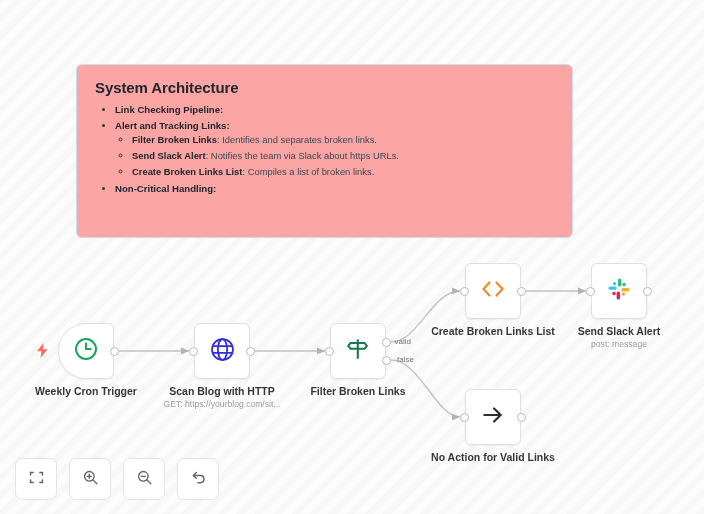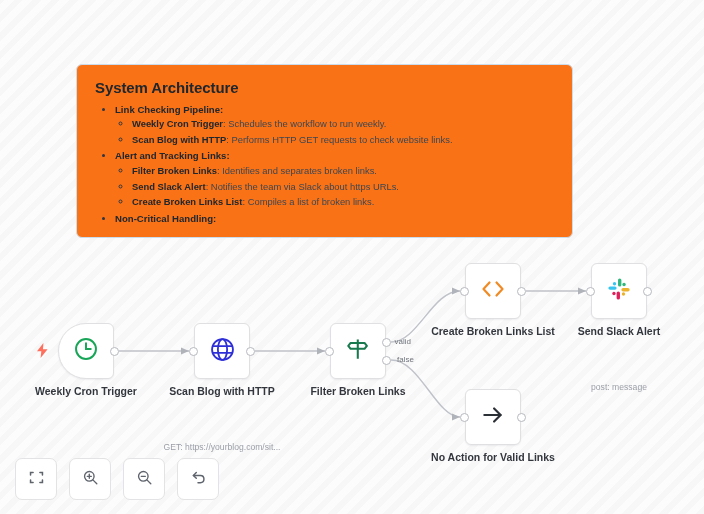--- a/index.html
+++ b/index.html
@@ -14,21 +14,21 @@
     );
     overflow: hidden;
     position: relative;
   }
 
   
   #info-panel {
     position: absolute;
     left: 76px; top: 64px;
     width: 497px; height: 174px;
-    background: #f97316;
+    background: #fca5a5;
     border: 1px solid #cbdded;
     border-radius: 6px;
     padding: 14px 18px 8px 18px;
   }
   #panel-title {
     font-size: 15px;
     font-weight: bold;
     color: #20262e;
     letter-spacing: -0.1px;
     margin-bottom: 7px;
@@ -66,21 +66,20 @@
     font-weight: bold;
     color: #33373d;
   }
   .node-sub {
     position: absolute;
     top: 76px; left: 50%;
     transform: translateX(-50%);
     white-space: nowrap;
     font-size: 8.6px;
     color: #9a9ea6;
-    margin-top: 43px;
   }
   .port {
     position: absolute;
     width: 9px; height: 9px;
     background: #ffffff;
     border: 1.4px solid #b6b9bf;
     border-radius: 50%;
     top: 24px;
   }
   .port.out { right: -5px; }
@@ -115,30 +114,20 @@
 </style>
 </head>
 <body>
 
 <div id="info-panel">
   <div id="panel-title">System Architecture</div>
   <ul class="lvl1">
 
     <li>
       <span class="b"><span>Link Checking Pipeline</span>:</span>
-      <ul class="lvl2">
-        <li>
-          <span class="b">Weekly Cron Trigger</span>:
-          <span>Schedules the workflow to run weekly.</span>
-        </li>
-        <li>
-          <span class="b">Scan Blog with HTTP</span>:
-          <span>Performs HTTP GET requests to check website links.</span>
-        </li>
-      </ul>
     </li>
 
     <li>
       <span class="b"><span>Alert and Tracking Links</span>:</span>
       <ul class="lvl2">
         <li>
           <span class="b">Filter Broken Links</span>:
           <span>Identifies and separates broken links.</span>
         </li>
         <li>

